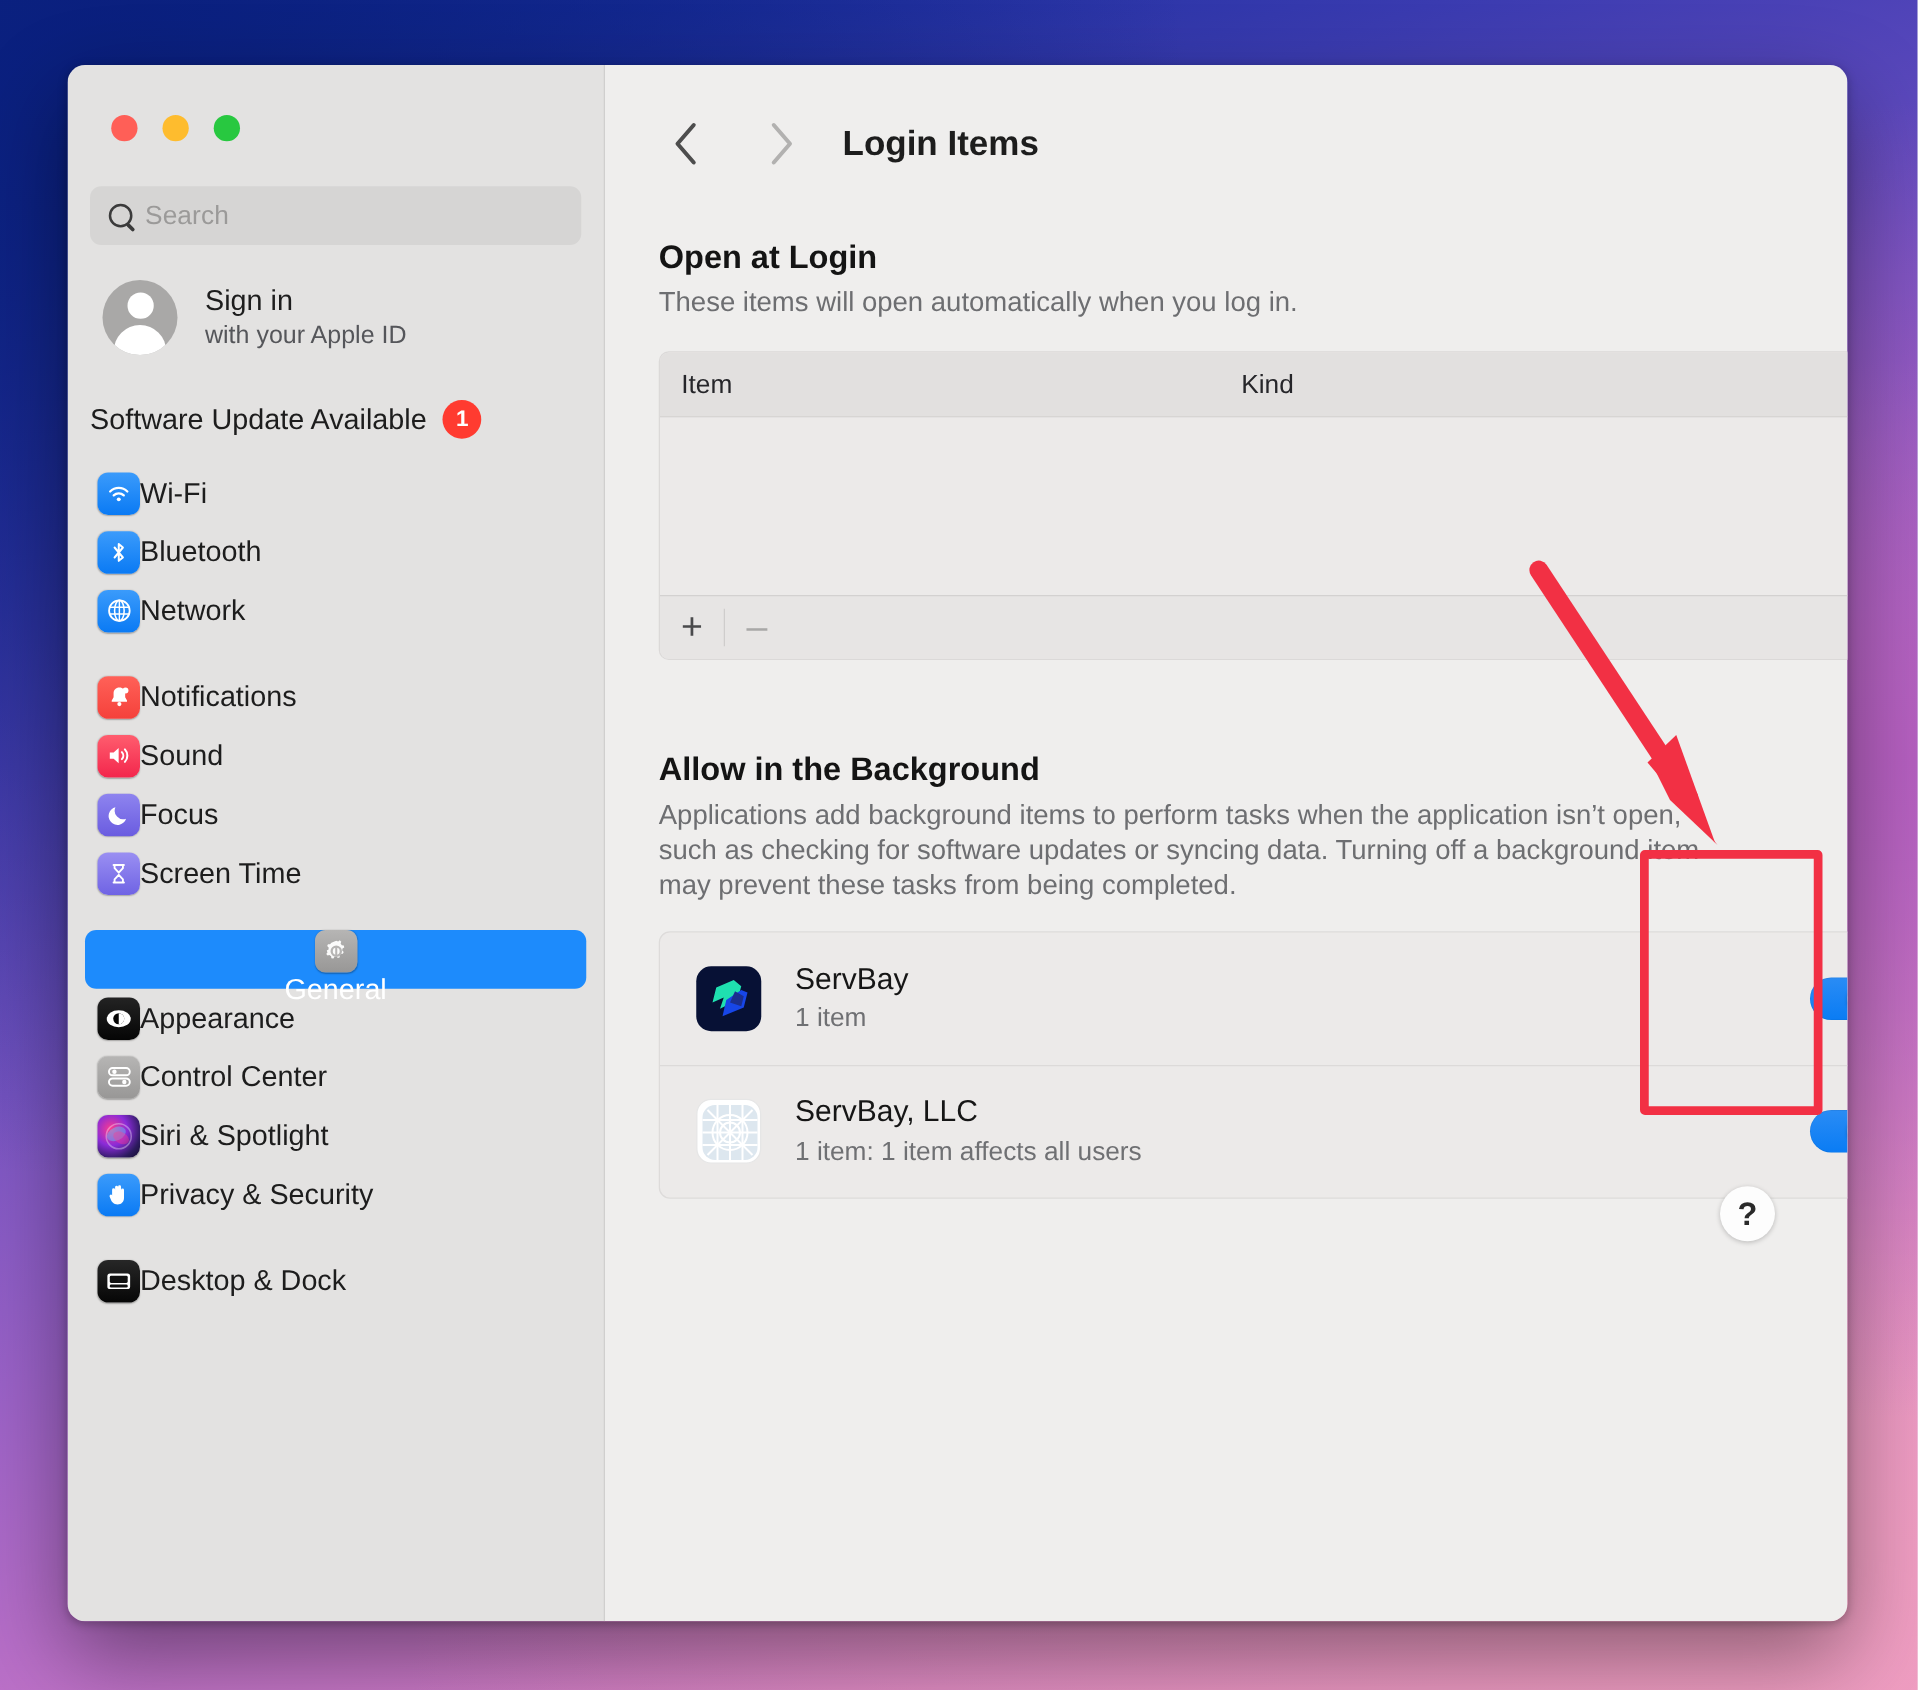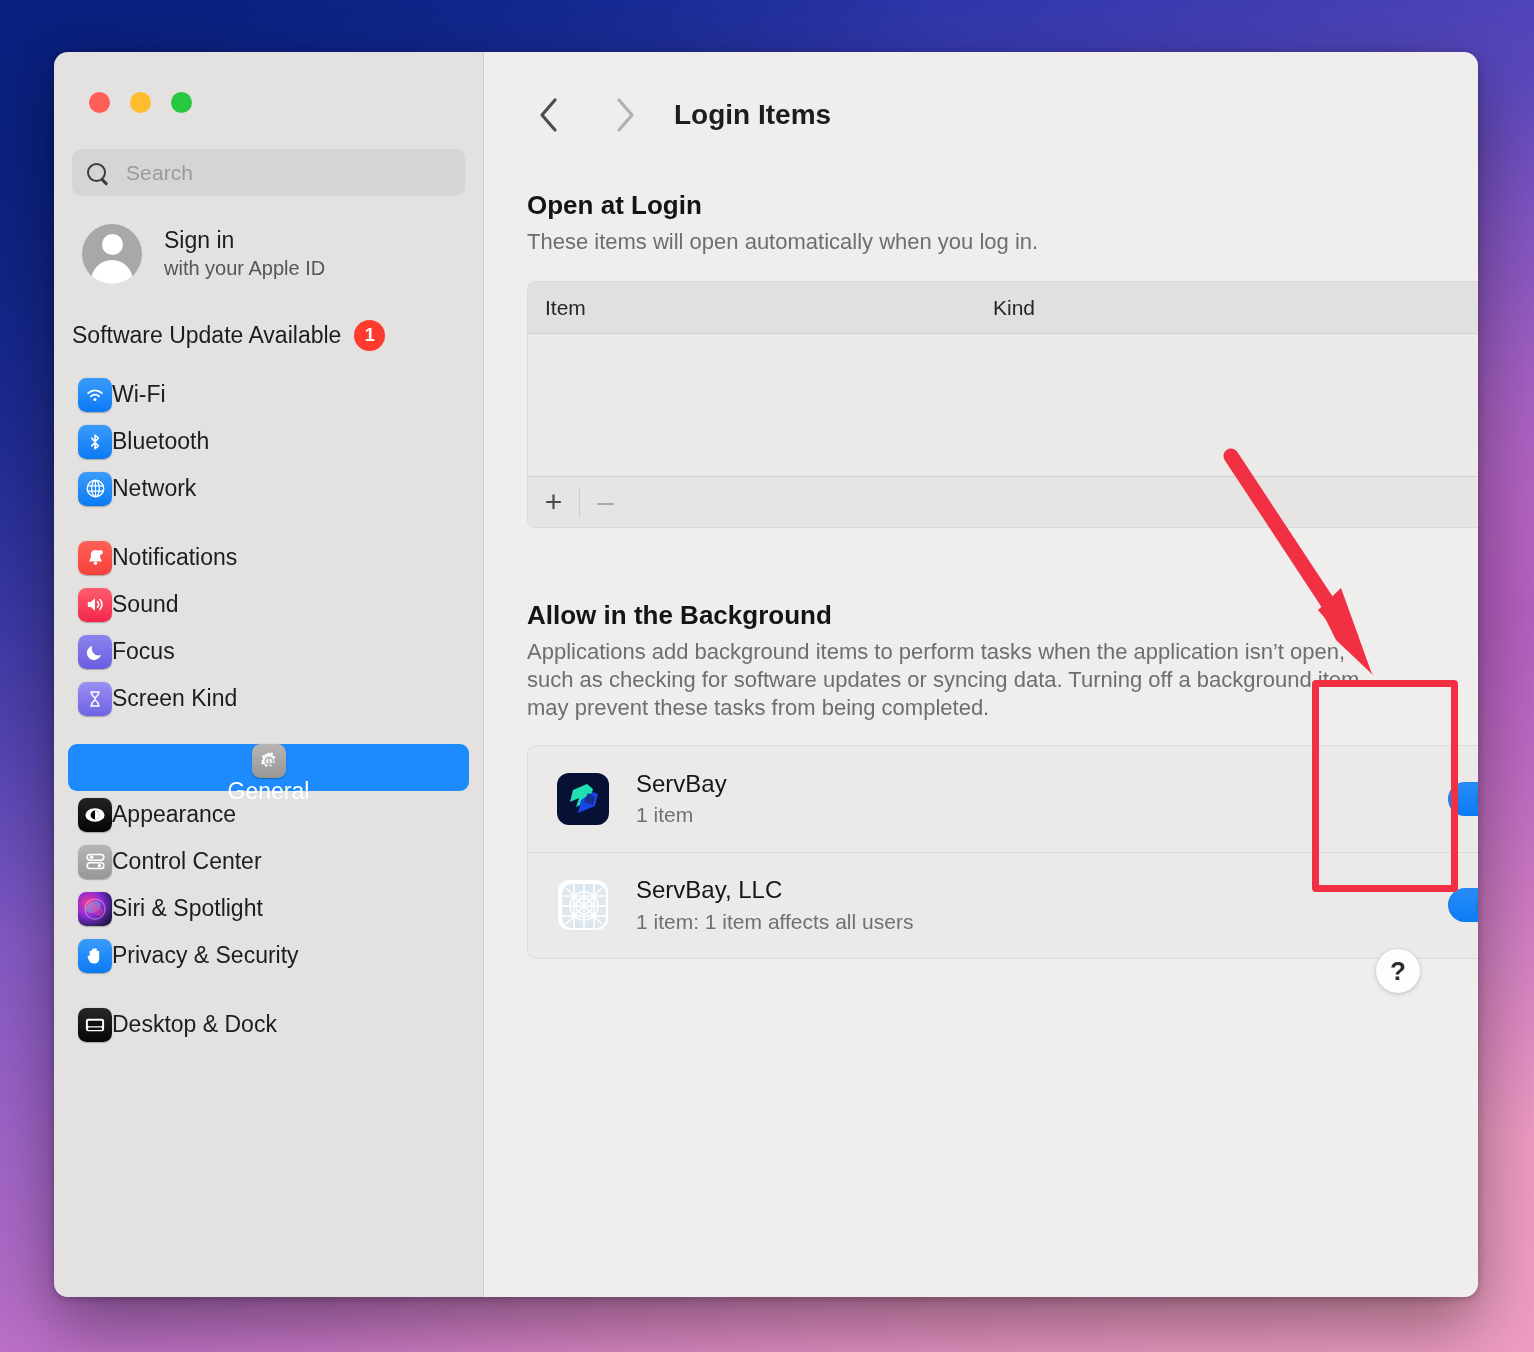--- a/index.html
+++ b/index.html
@@ -69,21 +69,21 @@
   .tl-yellow { background: #febc2e; }
   .tl-green { background: #28c840; }
 
   .search-wrap {
     margin: 36px 18px 0 18px;
     height: 47px;
     background: #d6d5d4;
     border-radius: 9px;
     display: flex; align-items: center;
     padding: 0 13px;
-    gap: 20px;
+    gap: 10px;
   }
   .search-input-fake {
     font-size: 21px; color: #9b9a99;
     letter-spacing: 0.1px;
   }
   .mag {
     width: 19px; height: 19px;
     border: 2.6px solid #3b3b3b;
     border-radius: 50%;
     position: relative;
@@ -385,21 +385,21 @@
               </svg>
           </div>
           <div class="nav-label">Focus</div>
         </div>
         <div class="nav-item">
           <div class="ico" style="background:linear-gradient(180deg,#9a8ff2,#6f63e4)">
             <svg width="20" height="20" viewBox="0 0 24 24">
                 <path d="M7 3.6h10M7 20.4h10M8 3.6v3.1L12 11l4-4.3V3.6M8 20.4v-3.1L12 13l4 4.3v3.1" stroke="#fff" stroke-width="1.8" fill="none" stroke-linecap="round" stroke-linejoin="round"></path>
               </svg>
           </div>
-          <div class="nav-label">Screen Kind</div>
+          <div class="nav-label">Screen Time</div>
         </div>
       </div>
 
       <div class="nav-gap"></div>
 
       <div class="nav-group">
         <div class="nav-item selected">
           <div class="ico" style="background:linear-gradient(180deg,#b6b5b4,#989796)">
             <svg width="26" height="26" viewBox="0 0 24 24">
                 <path d="M12 4.3l1.4.5 1.2-.9 1.1 1-.5 1.4.9 1.2 1.5.2.3 1.5-1.3.8-.2 1.5 1.1 1-.6 1.4-1.5-.1-1 1.1.2 1.5-1.4.6-1-1.1-1.5.2-.8 1.3-1.5-.3-.2-1.5-1.2-.9-1.4.5-1-1.1.9-1.2-.5-1.4 1.3-.8.1-1.5-1.1-1 .6-1.4 1.5.1 1-1.1z" fill="#fff" opacity="0.95"></path>

